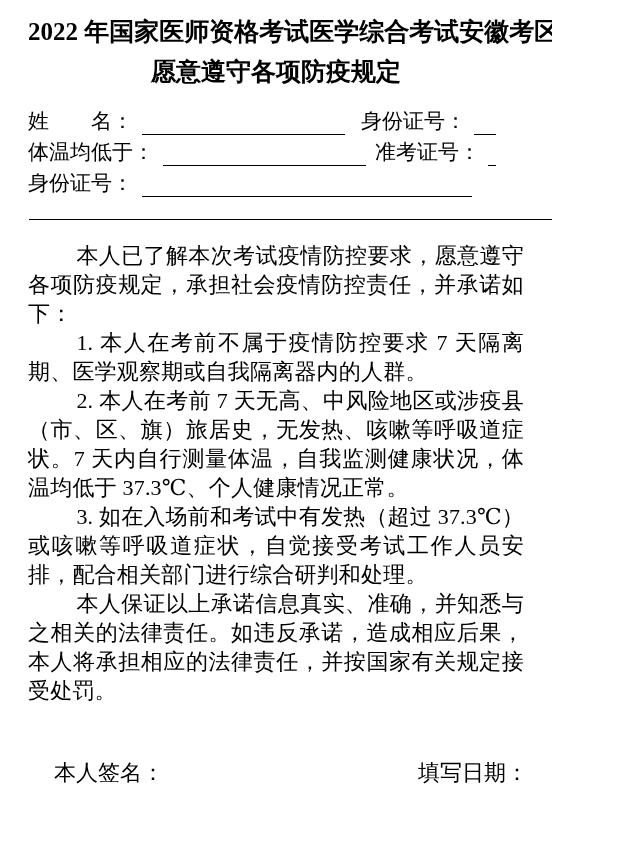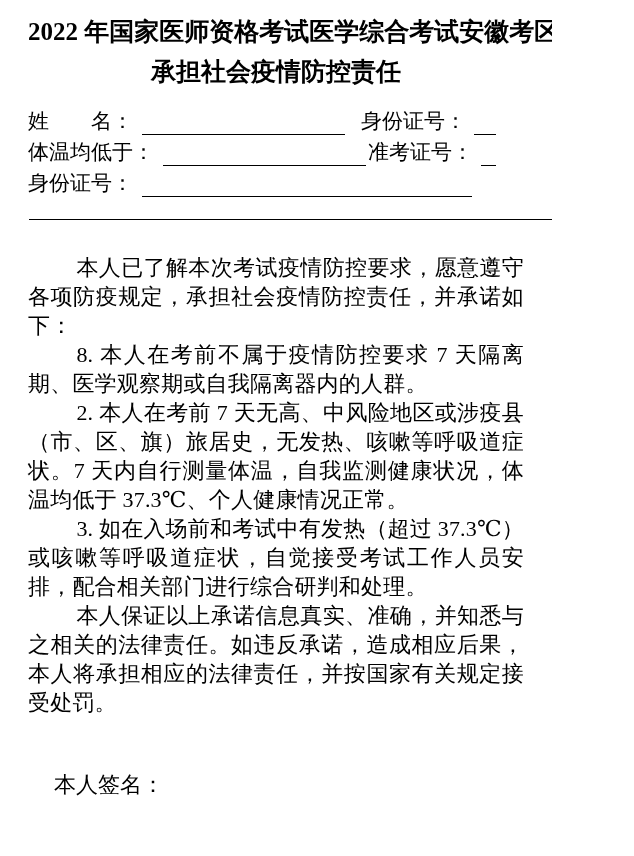--- a/index.html
+++ b/index.html
@@ -16,50 +16,50 @@
   }
   .title-block { text-align: center; font-weight: bold; }
   .title-line { font-size: 25px; line-height: 40px; white-space: nowrap; }
 
   .form-block { margin-top: 12px; font-size: 21px; }
   .frow { display: flex; align-items: flex-end; height: 31px; white-space: nowrap; }
   .flabel { line-height: 27px; }
   .blank { border-bottom: 1px solid #000000; height: 27px; display: inline-block; }
   .blank-a   { width: 203px; margin-left: 9px; }
   .rlabel-1  { margin-left: 16px; }
-  .rlabel-2  { margin-left: 2px; }
+  .rlabel-2  { margin-left: 9px; }
   .blank-b   { flex: 1 1 auto; margin-left: 8px; margin-right: 28px; }
   .blank-c   { width: 330px; margin-left: 9px; }
   .blank-d   { width: 228px; margin-left: 8px; }
 
   .address-block { font-size: 22px; line-height: 30px; margin-top: 3px; text-align: justify; }
   .address-line { border-bottom: 1px solid #000000; height: 0; margin-top: 22px; width: 574px; margin-left: 1px; }
 
-  .body-block { margin-top: 33px; }
+  .body-block { margin-top: 21px; }
   .body-block p {
     margin: 0;
     font-size: 22px;
     line-height: 29px;
     text-indent: 2.2em;
     text-align: justify;
     letter-spacing: 0.2px;
   }
 
   .footer-row { margin-top: 54px; display: flex; font-size: 22px; line-height: 28px; white-space: nowrap; align-items: flex-end; }
   .sign-label { margin-left: 26px; }
   .date-label { margin-left: 254px; }
 </style>
 </head>
 <body>
 
 <div class="page">
 
   <div class="title-block">
     <div class="title-line">2022 年国家医师资格考试医学综合考试安徽考区</div>
-    <div class="title-line">承担社会疫情防控责任</div>
+    <div class="title-line">愿意遵守各项防疫规定</div>
   </div>
 
   <div class="form-block">
 
     <div class="frow">
       <span class="flabel">姓　　名：</span>
       <span class="blank blank-a"></span>
       <span class="flabel rlabel-1">身份证号：</span>
       <span class="blank blank-b"></span>
     </div>
@@ -78,23 +78,24 @@
 
 
   </div>
 
   <div class="address-block">
     <div class="address-line"></div>
   </div>
 
   <div class="body-block">
     <p>本人已了解本次考试疫情防控要求，愿意遵守各项防疫规定，承担社会疫情防控责任，并承诺如下：</p>
-    <p>8. 本人在考前不属于疫情防控要求 7 天隔离期、医学观察期或自我隔离器内的人群。</p>
+    <p>1. 本人在考前不属于疫情防控要求 7 天隔离期、医学观察期或自我隔离器内的人群。</p>
     <p>2. 本人在考前 7 天无高、中风险地区或涉疫县（市、区、旗）旅居史，无发热、咳嗽等呼吸道症状。7 天内自行测量体温，自我监测健康状况，体温均低于 37.3℃、个人健康情况正常。</p>
     <p>3. 如在入场前和考试中有发热（超过 37.3℃）或咳嗽等呼吸道症状，自觉接受考试工作人员安排，配合相关部门进行综合研判和处理。</p>
     <p>本人保证以上承诺信息真实、准确，并知悉与之相关的法律责任。如违反承诺，造成相应后果，本人将承担相应的法律责任，并按国家有关规定接受处罚。</p>
   </div>
 
   <div class="footer-row">
     <span class="sign-label">本人签名：</span>
+    <span class="date-label">填写日期：</span>
   </div>
 
 </div>
 
 </body></html>

